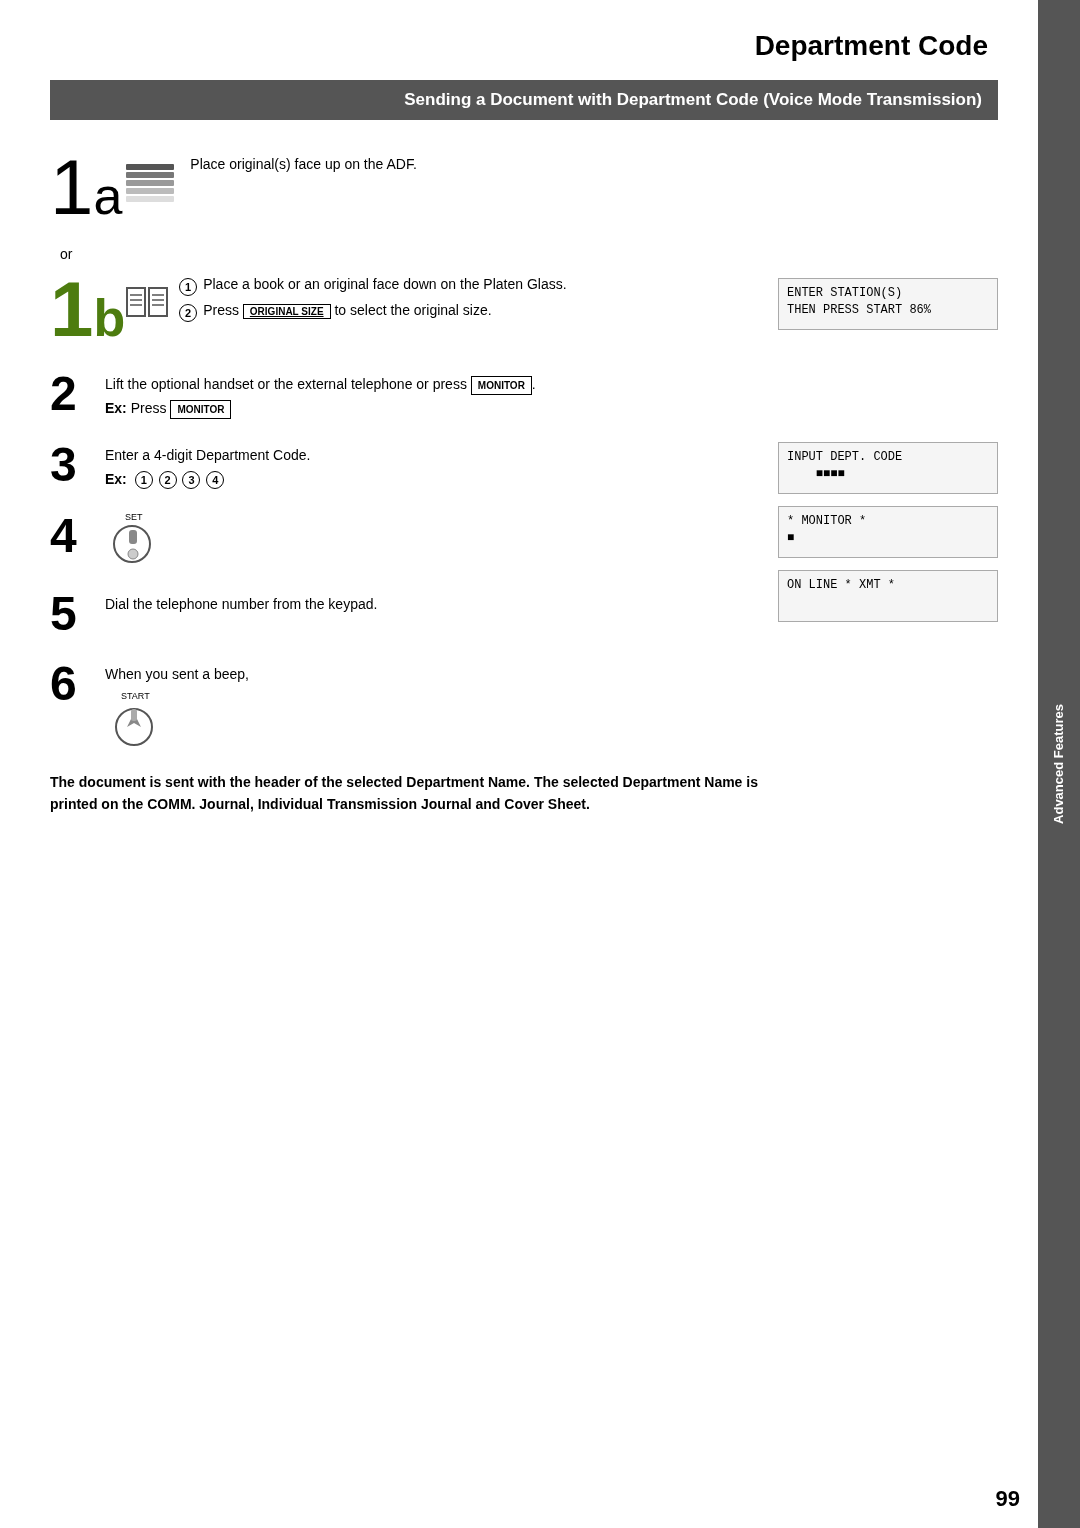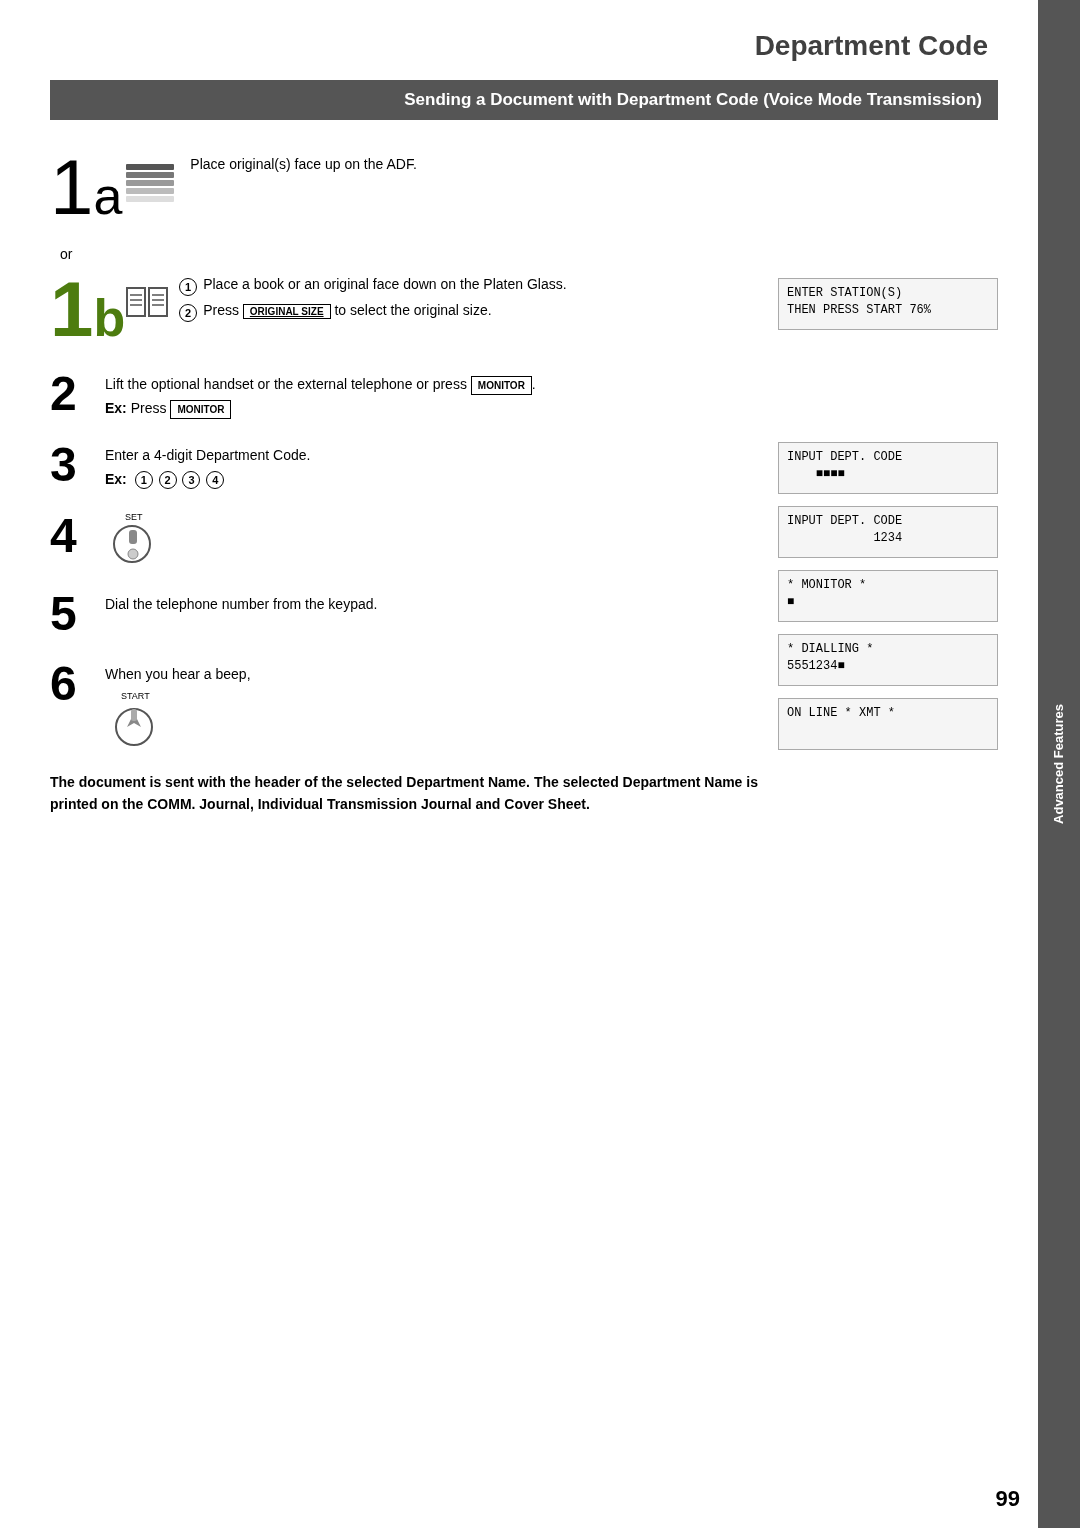--- a/index.html
+++ b/index.html
@@ -39,21 +39,21 @@
     .main {
       margin-right: 42px;
       padding: 30px 40px 40px 50px;
     }
 
     
     .page-title {
       text-align: right;
       font-size: 28px;
       font-weight: bold;
-      color: #404040;
+      color: #000000;
       margin-bottom: 18px;
       padding-right: 10px;
     }
 
     
     .section-header {
       background: #555555;
       color: white;
       font-size: 17px;
       font-weight: bold;
@@ -289,21 +289,21 @@
       <div class="step-row">
         <div style="font-size:48px;font-weight:bold;line-height:1;min-width:55px;color:#000;padding-top:2px;">5</div>
         <div class="step-content">
           <p>Dial the telephone number from the keypad.</p>
         </div>
       </div>
 
       <div class="step-row">
         <div style="font-size:48px;font-weight:bold;line-height:1;min-width:55px;color:#000;padding-top:2px;">6</div>
         <div class="step-content">
-          <p>When you hear a beep,</p>
+          <p>When you sent a beep,</p>
 
           <div style="margin-top:4px;">
             <svg width="58" height="58" viewBox="0 0 58 58">
               <text x="16" y="10" font-size="9" fill="#000" font-family="Arial">START</text>
               <circle cx="29" cy="38" r="18" fill="none" stroke="#555" stroke-width="2"></circle>
 
               <polygon points="29,24 22,38 29,34 36,38" fill="#888"></polygon>
 
               <rect x="26" y="20" width="6" height="12" rx="2.5" fill="#aaa"></rect>
             </svg>
@@ -314,35 +314,31 @@
       <div class="description">
         <p>The document is sent with the header of the selected Department Name.  The selected Department Name is printed on the COMM. Journal, Individual Transmission Journal and Cover Sheet.</p>
       </div>
 
     </div>
 
     <div class="lcd-panels">
 
       <div style="height:130px;"></div>
       <div class="lcd-panel"><span>ENTER STATION(S)</span>
-<span>THEN PRESS START 76%</span></div>
+<span>THEN PRESS START 86%</span></div>
 
       <div style="height:100px;"></div>
 
       <div class="lcd-panel"><span>INPUT DEPT. CODE</span>
 <span>    ■■■■</span></div>
 
-      <div class="lcd-panel"><span>INPUT DEPT. CODE</span>
-<span>            1234</span></div>
 
       <div class="lcd-panel"><span>* MONITOR *</span>
 <span>■</span></div>
 
-      <div class="lcd-panel"><span>* DIALLING *</span>
-<span>5551234■</span></div>
 
       <div class="lcd-panel"><span>ON LINE * XMT *</span></div>
 
     </div>
   </div>
 </div>
 
 <div class="page-number">99</div>
 
 </body></html>

